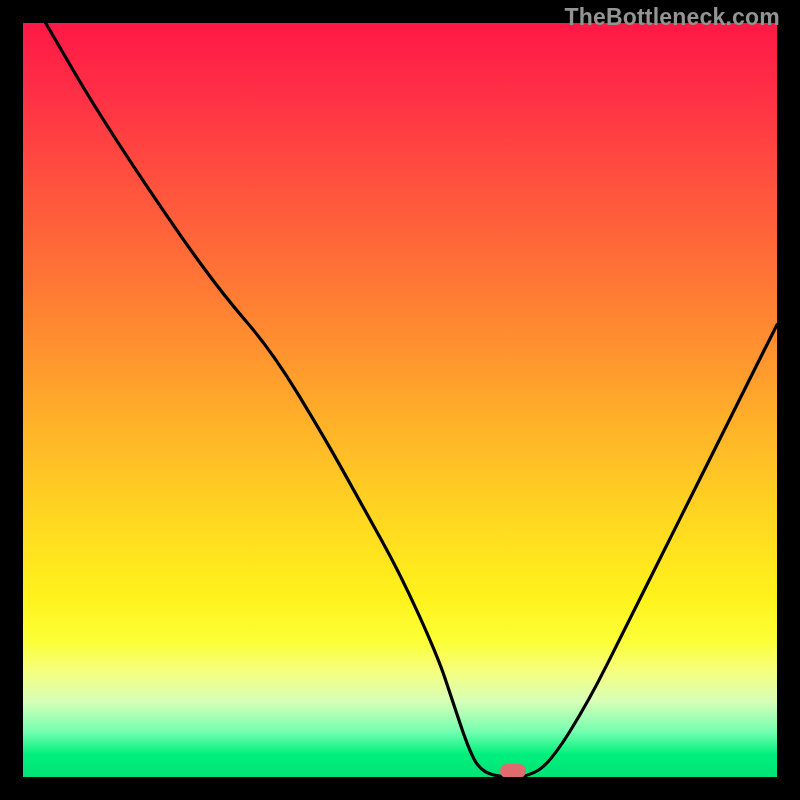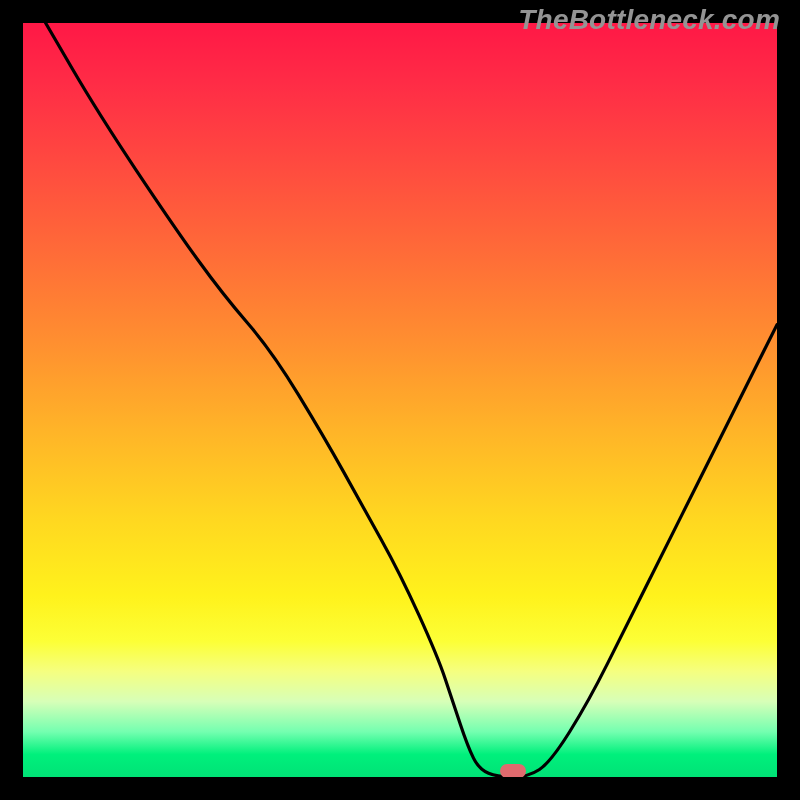--- a/index.html
+++ b/index.html
@@ -9,25 +9,24 @@
     background: #000;
     position: relative;
     font-family: Arial, Helvetica, sans-serif;
     overflow: hidden;
   }
   .watermark {
     position: absolute;
     top: 4px;
     right: 20px;
     color: #949494;
-    font-size: 28px;
+    font-size: 23px;
     font-weight: 600;
     letter-spacing: 0.2px;
     z-index: 20;
-    font-style: italic;
   }
   .plot-frame {
     position: absolute;
     left: 23px;
     top: 23px;
     width: 754px;
     height: 754px;
     background: #000;
   }
   .plot-inner {

